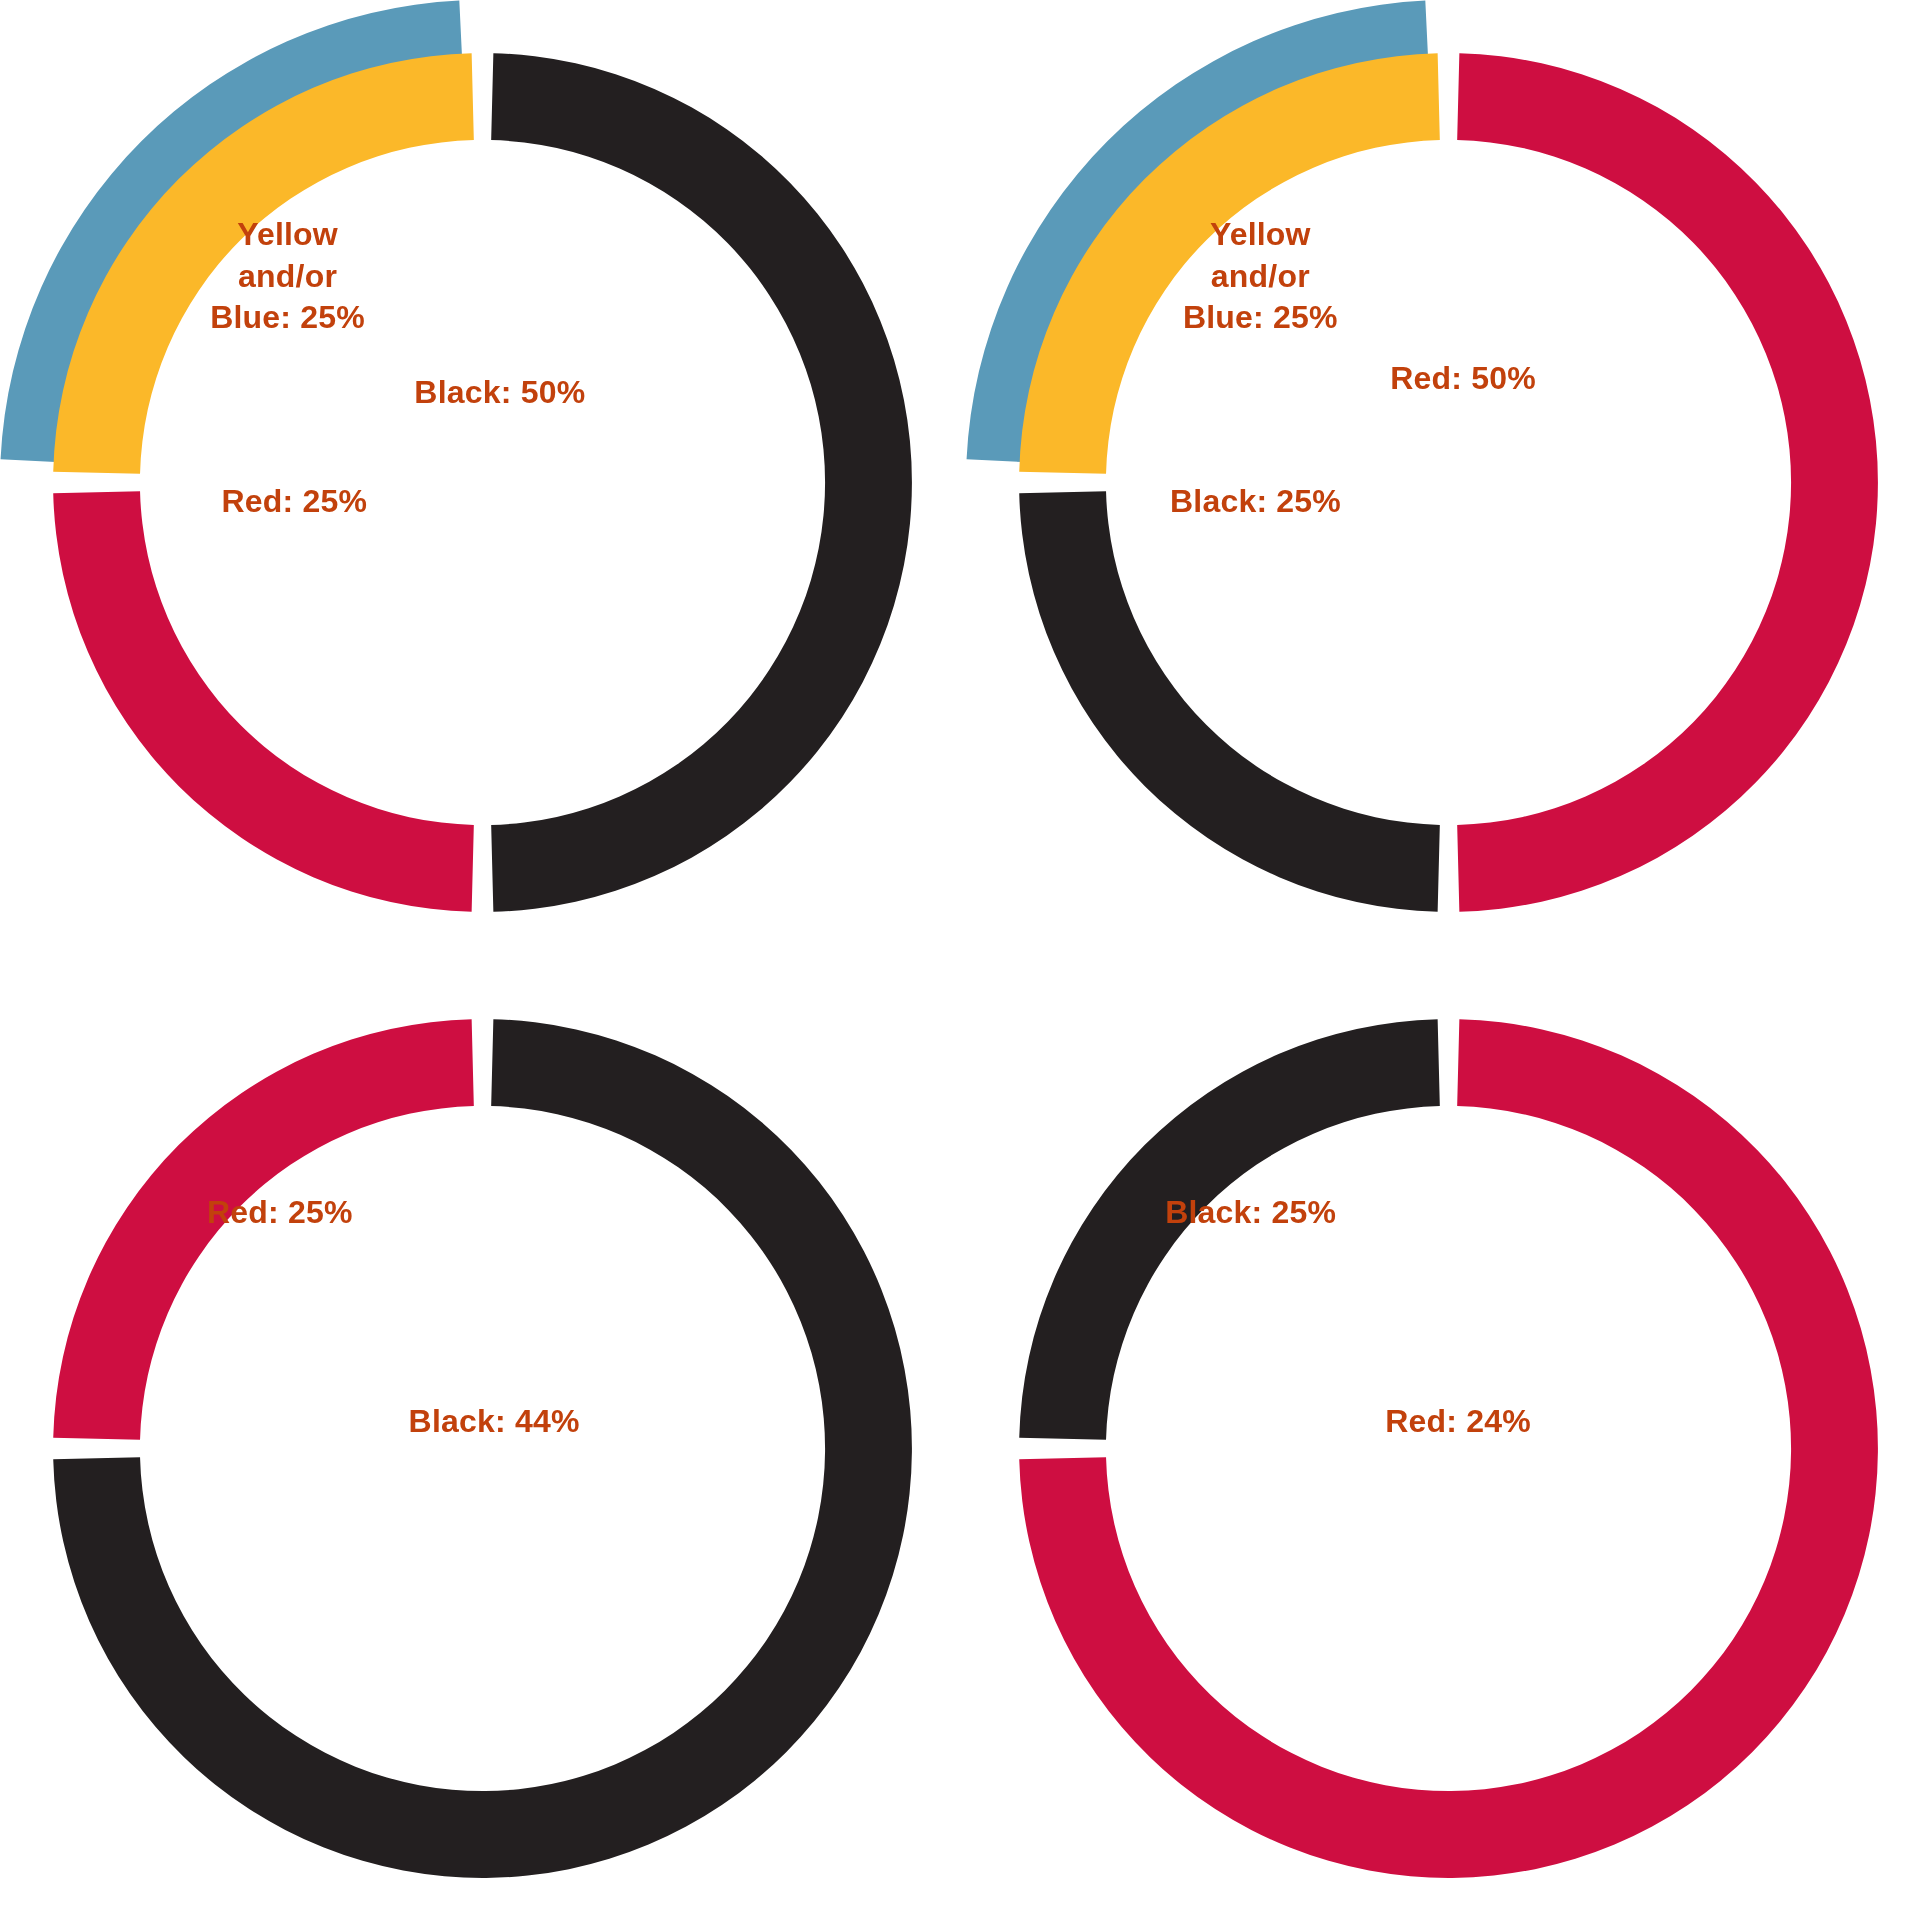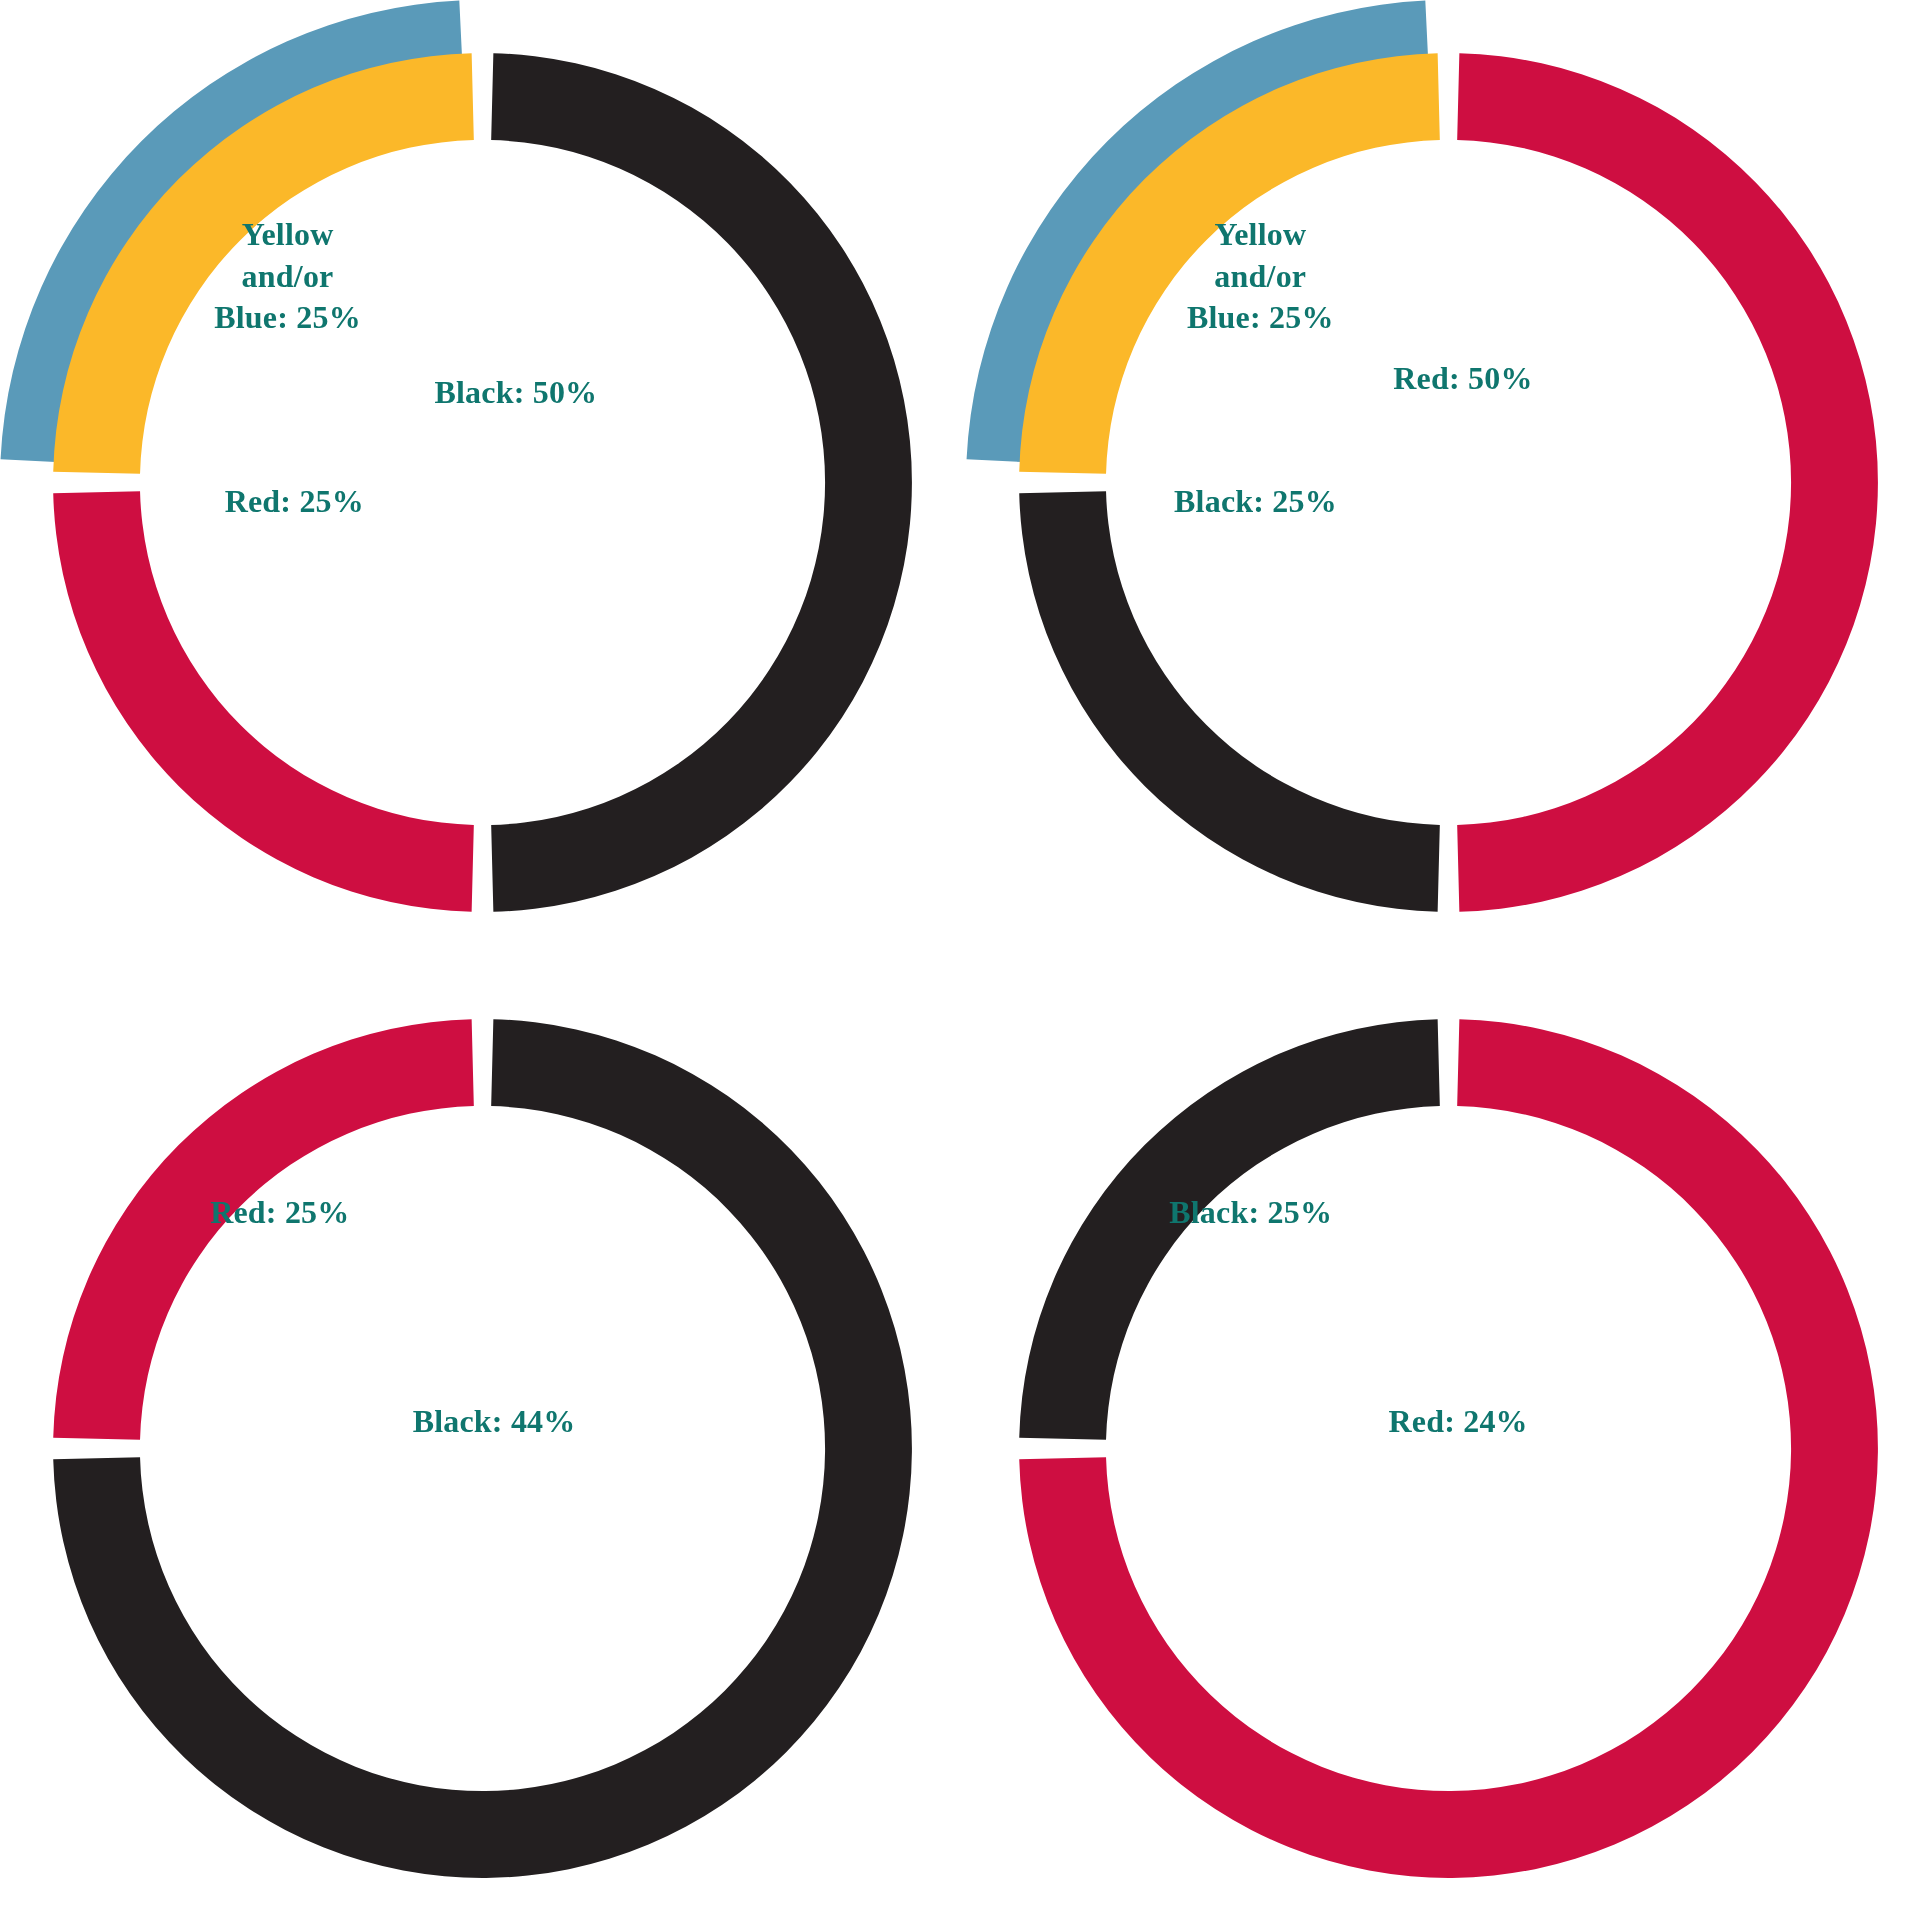--- a/index.html
+++ b/index.html
@@ -32,43 +32,43 @@
   .donut-svg {
     position: absolute;
     left: 0;
     top: 0;
     width: 965px;
     height: 965px;
     display: block;
   }
   .donut-label {
     position: absolute;
-    font-family: Liberation Serif, serif;
+    font-family: Liberation Sans, sans-serif;
     font-weight: bold;
     font-size: 32px;
     line-height: 1.30;
-    color: #0f766e;
+    color: #c2410c;
     text-align: center;
     white-space: pre-line;
     transform: translate(-50%, -50%);
     letter-spacing: 0.2px;
   }
 </style>
 </head>
 <body>
 
 <div id="page">
   <div class="chart-cell" id="cell-0">
       <svg viewBox="0 0 1000 1000" class="donut-svg">
         <path d="M 0.5779020999674458 475.9673528480462 A 500 500 0 0 1 475.9673528480458 0.5779020999675026 L 478.70707462336856 57.5120212605712 A 443 443 0 0 0 57.512021260571146 478.7070746233689 Z" fill="#5a9ab9"></path>
         <path d="M 511.2605349251607 55.142494327454074 A 445 445 0 0 1 511.2605349251607 944.8575056725459 L 508.98312336726303 854.8863247500085 A 355 355 0 0 0 508.98312336726303 145.11367524999145 Z" fill="#231f20"></path>
         <path d="M 488.7394650748394 944.8575056725459 A 445 445 0 0 1 55.142494327454074 511.26053492516064 L 145.11367524999145 508.983123367263 A 355 355 0 0 0 491.0168766327371 854.8863247500085 Z" fill="#ce0e41"></path>
         <path d="M 55.142494327454074 488.7394650748395 A 445 445 0 0 1 488.73946507483913 55.142494327454074 L 491.01687663273685 145.11367524999145 A 355 355 0 0 0 145.11367524999145 491.0168766327371 Z" fill="#fbb829"></path>
       </svg>
-      <div class="donut-label" style="left: 51.8%; top: 40.7%; margin-left: 16px;">Black: 50%</div>
+      <div class="donut-label" style="left: 51.8%; top: 40.7%;">Black: 50%</div>
       <div class="donut-label" style="left: 30.5%; top: 52%;">Red: 25%</div>
       <div class="donut-label" style="left: 29.8%; top: 28.6%;">Yellow
 and/or
 Blue: 25%</div>
     </div>
   <div class="chart-cell" id="cell-1">
       <svg viewBox="0 0 1000 1000" class="donut-svg">
         <path d="M 0.5779020999674458 475.9673528480462 A 500 500 0 0 1 475.9673528480458 0.5779020999675026 L 478.70707462336856 57.5120212605712 A 443 443 0 0 0 57.512021260571146 478.7070746233689 Z" fill="#5a9ab9"></path>
         <path d="M 511.2605349251607 55.142494327454074 A 445 445 0 0 1 511.2605349251607 944.8575056725459 L 508.98312336726303 854.8863247500085 A 355 355 0 0 0 508.98312336726303 145.11367524999145 Z" fill="#ce0e41"></path>
         <path d="M 488.7394650748394 944.8575056725459 A 445 445 0 0 1 55.142494327454074 511.26053492516064 L 145.11367524999145 508.983123367263 A 355 355 0 0 0 491.0168766327371 854.8863247500085 Z" fill="#231f20"></path>

